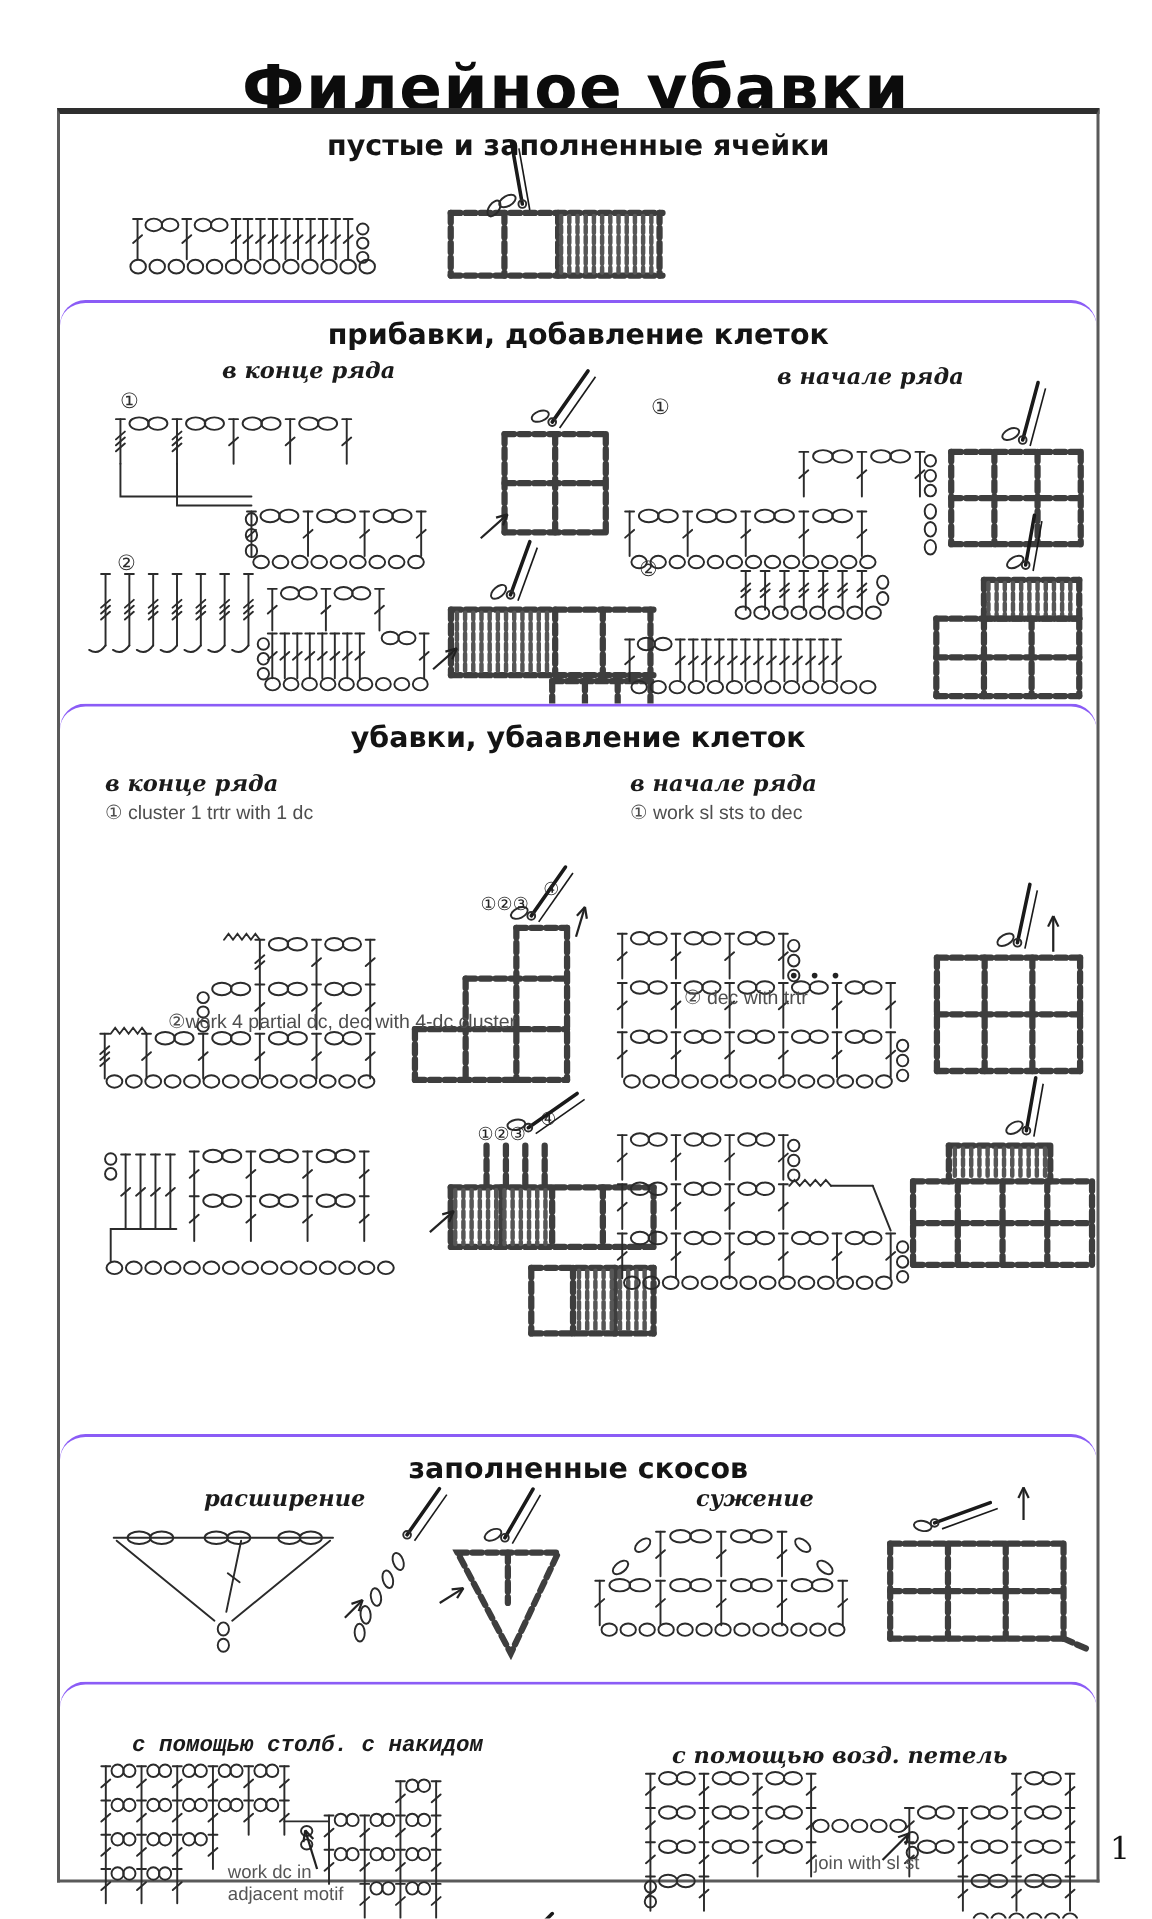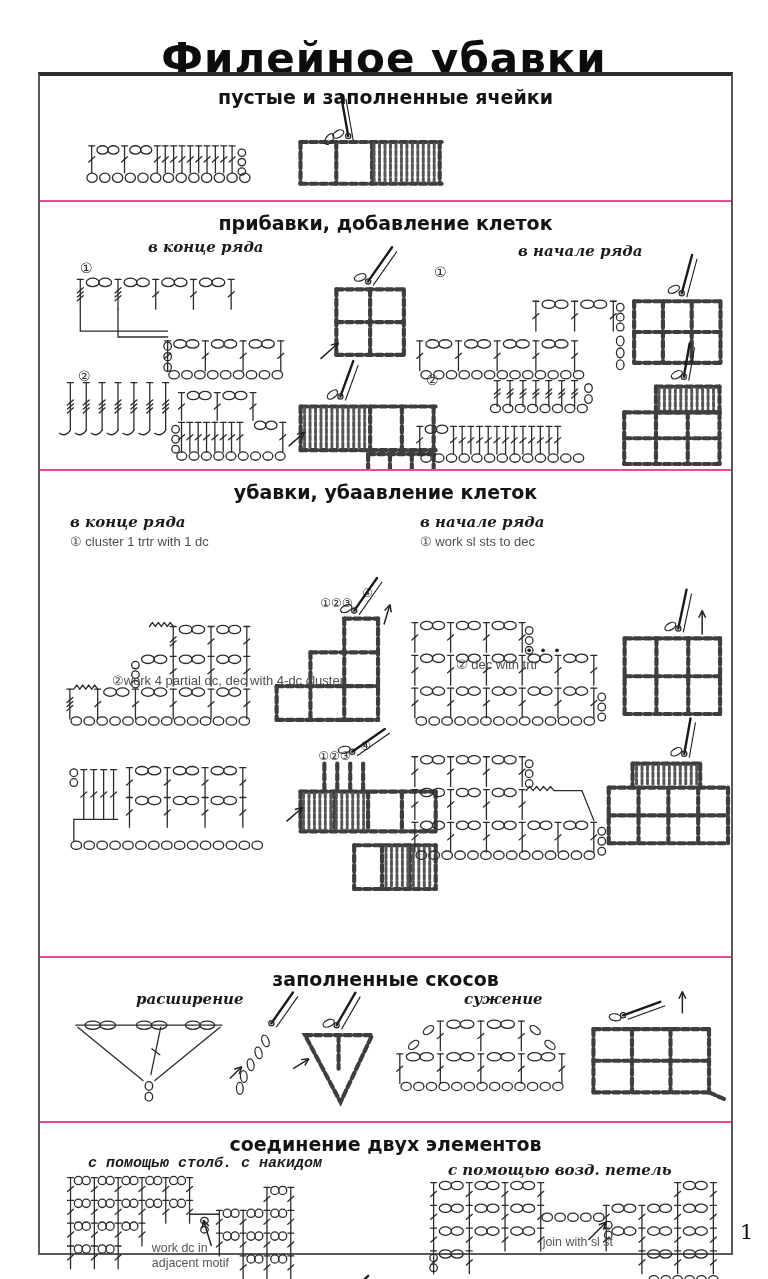--- a/index.html
+++ b/index.html
@@ -1,20 +1,20 @@
 <!DOCTYPE html>
 <html><head>
 <meta charset="utf-8">
 <style>
   html,body{margin:0;padding:0;background:#fff;}
   body{width:768px;height:1279px;position:relative;font-family:"DejaVu Sans",sans-serif;overflow:hidden;}
   .title{position:absolute;top:6px;left:0;width:100%;text-align:center;font-size:42px;font-weight:700;color:#0c0c0c;letter-spacing:1px;}
   .box{position:absolute;left:38px;top:72px;width:695px;height:1183px;box-sizing:border-box;border:2px solid #5a5a5a;border-top:4px solid #2e2e2e;background:#fff;}
   section{position:relative;width:100%;box-sizing:border-box;}
-  section + section{border-top:2px solid #ec4899;}
+  section + section{border-top:2px solid #8b5cf6;border-radius:17px;}
   #sec1{height:124px;} #sec2{height:269px;} #sec3{height:487px;} #sec4{height:165px;} #sec5{height:250px;}
   .sec-title{margin:0;text-align:center;font-size:19px;font-weight:600;color:#141414;padding-top:10px;position:relative;z-index:2;}
   .sub{position:absolute;z-index:2;font-family:"DejaVu Serif",serif;font-style:italic;font-weight:700;font-size:15px;color:#1b1b1b;}
   .cap{position:absolute;z-index:2;font-family:"Liberation Sans",sans-serif;font-size:13px;color:#4e4e4e;}
   .marker{position:absolute;z-index:2;font-size:14px;color:#2d2d2d;}
   svg.diag{position:absolute;left:0;top:0;width:100%;height:100%;z-index:1;}
   .ln{fill:none;stroke:#2b2b2b;stroke-width:1.3;stroke-linecap:round;}
   .rope{fill:none;stroke:#3e3e3e;stroke-width:4.2;stroke-dasharray:6.5 3.5;stroke-linecap:round;}
   .rope2{fill:none;stroke:#565656;stroke-width:3;stroke-dasharray:4.5 2.4;stroke-linecap:round;}
   .hk{stroke:#1a1a1a;stroke-width:2.4;stroke-linecap:round;}
@@ -1060,21 +1060,20 @@
         <circle cx="588" cy="58" r="2.6" class="ln"></circle>
         <ellipse cx="580" cy="60" rx="6" ry="3.4" class="ln" transform="rotate(10 580 60)"></ellipse>
         <line x1="648" y1="56" x2="648" y2="34" class="ar"></line>
         <line x1="648" y1="34" x2="651.4797242728898" y2="41.20357681882142" class="ar"></line>
         <line x1="648" y1="34" x2="644.5202757271102" y2="41.20357681882142" class="ar"></line>
         <line x1="675" y1="136" x2="693" y2="144" class="rope"></line>
       </svg>
   </section>
 
   <section id="sec5">
-    <h2 class="sec-title">соединение двух элементов</h2>
     <div class="sub" style="left:48px;top:32px;font-family:Liberation Mono, monospace;">с помощью столб. с накидом</div>
     <div class="sub" style="left:408px;top:38px;">с помощью возд. петель</div>
     <svg id="svg5" class="diag" viewBox="0 0 695 250">
         <line x1="30" y1="55" x2="30" y2="78" class="ln"></line>
         <line x1="27" y1="55" x2="33" y2="55" class="ln"></line>
         <line x1="27" y1="69.1" x2="33" y2="63.9" class="ln"></line>
         <line x1="54" y1="55" x2="54" y2="78" class="ln"></line>
         <line x1="51" y1="55" x2="57" y2="55" class="ln"></line>
         <line x1="51" y1="69.1" x2="57" y2="63.9" class="ln"></line>
         <line x1="78" y1="55" x2="78" y2="78" class="ln"></line>

